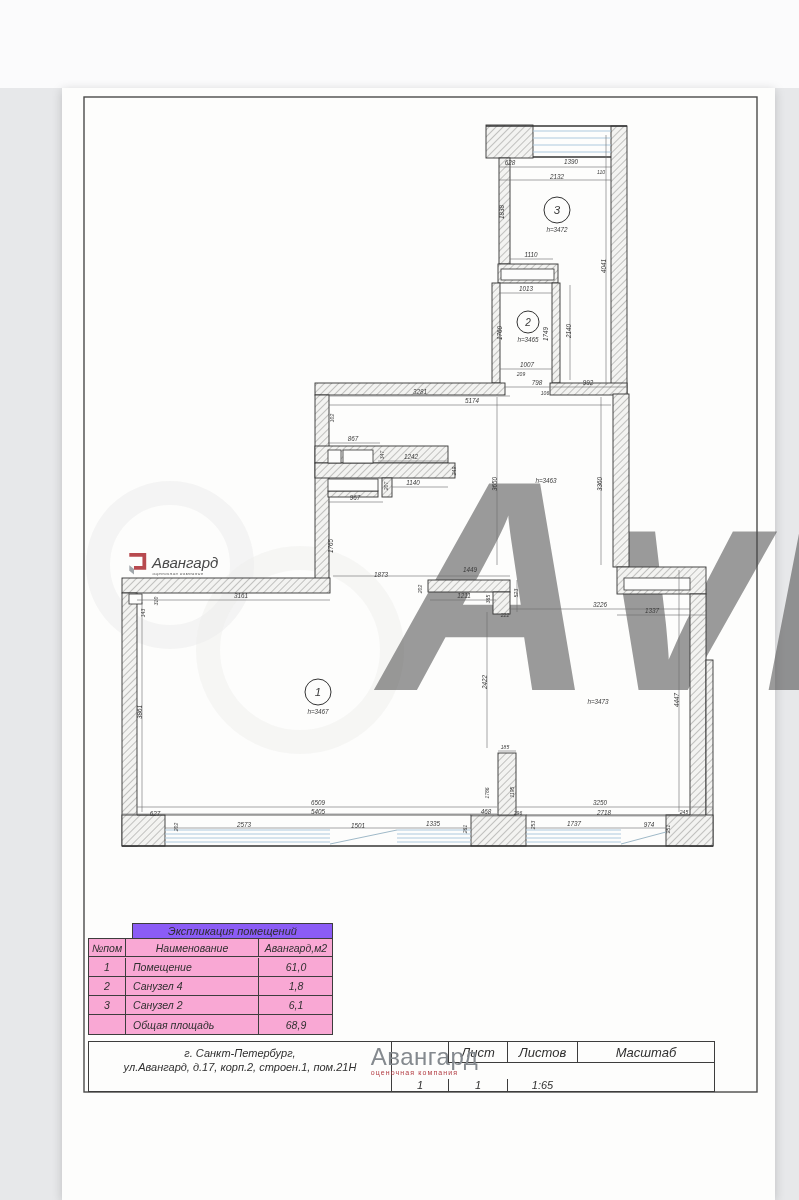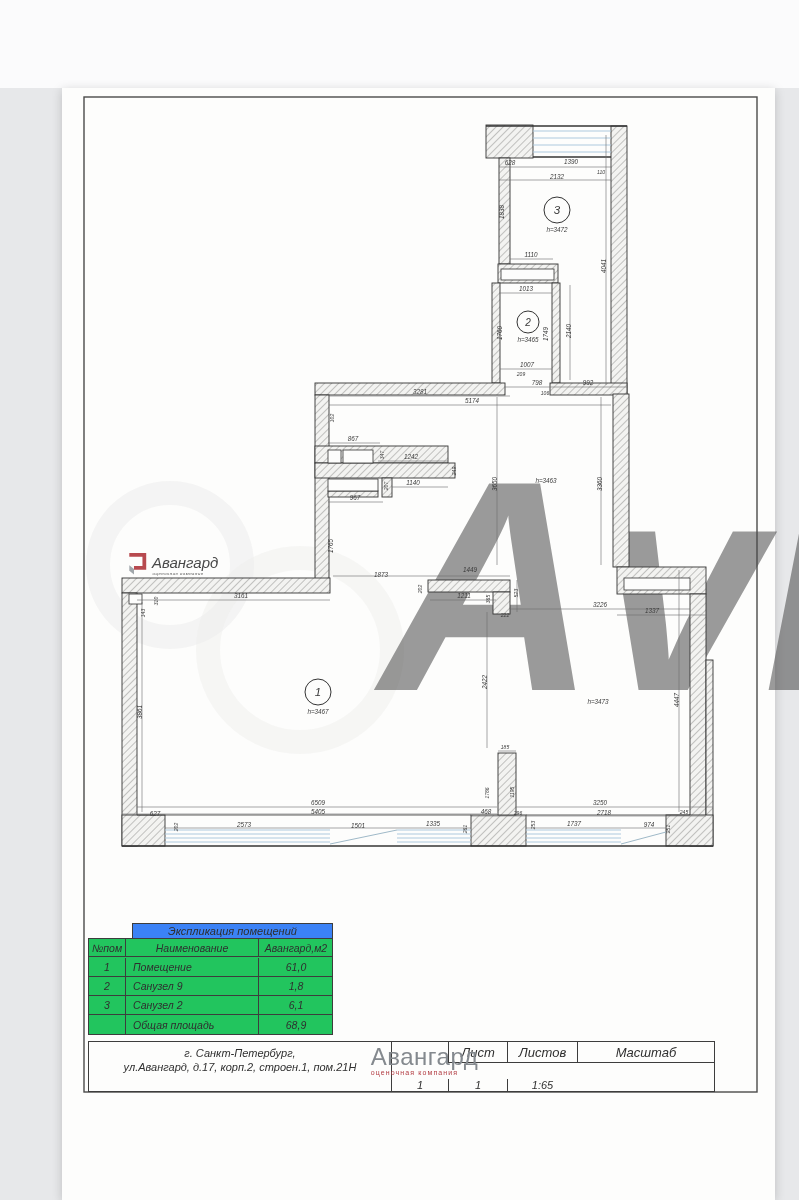--- a/index.html
+++ b/index.html
@@ -7,23 +7,23 @@
          font-family:"Liberation Sans",sans-serif;}
   .topstrip{position:absolute;left:0;top:0;width:799px;height:88px;background:#fbfbfc;}
   .paper{position:absolute;left:62px;top:88px;width:713px;height:1112px;background:#fdfdfc;
          box-shadow:0 2px 10px rgba(0,0,0,.18);}
   .plan-svg{position:absolute;left:0;top:0;width:799px;height:1200px;}
   svg text{fill:#3a3a3a;font-style:italic;font-family:"Liberation Sans",sans-serif;}
 
   
   .expl{position:absolute;left:88px;top:923px;width:245px;font-style:italic;color:#2f2f2f;}
   .expl-caption{position:absolute;left:44px;top:0;width:201px;height:16px;border:1.2px solid #3d3d3d;
-                background:#3b82f6;display:flex;align-items:center;justify-content:center;font-size:11px;box-sizing:border-box;}
+                background:#8b5cf6;display:flex;align-items:center;justify-content:center;font-size:11px;box-sizing:border-box;}
   .expl-grid{position:absolute;left:0;top:15px;width:245px;border:1.3px solid #3d3d3d;box-sizing:border-box;
-             display:grid;grid-template-columns:37px 133px 74px;grid-auto-rows:19px;background:#22c55e;}
+             display:grid;grid-template-columns:37px 133px 74px;grid-auto-rows:19px;background:#f9a8d4;}
   .expl-grid .tcell{border-right:1.1px solid #3d3d3d;border-bottom:1.1px solid #3d3d3d;
                     display:flex;align-items:center;justify-content:center;font-size:10.5px;box-sizing:border-box;overflow:hidden;}
   .expl-grid .tcell.c1{justify-content:flex-start;padding-left:7px;}
   .expl-grid .tcell:nth-child(3n){border-right:none;}
   .expl-grid .tcell:nth-last-child(-n+3){border-bottom:none;}
   .expl-grid .hdr{font-size:10.5px;height:18px;}
 
   
   .tblock{position:absolute;left:88px;top:1041px;width:627px;height:51px;border:1.5px solid #3d3d3d;
           box-sizing:border-box;display:grid;grid-template-columns:302px 57px 59px 70px 1fr;
@@ -256,21 +256,21 @@
   <div class="expl">
     <div class="expl-caption">Экспликация помещений</div>
     <div class="expl-grid">
         <div class="tcell hdr">№пом</div>
         <div class="tcell hdr">Наименование</div>
         <div class="tcell hdr">Авангард,м2</div>
         <div class="tcell c0">1</div>
         <div class="tcell c1">Помещение</div>
         <div class="tcell c2">61,0</div>
         <div class="tcell c0">2</div>
-        <div class="tcell c1">Санузел 9</div>
+        <div class="tcell c1">Санузел 4</div>
         <div class="tcell c2">1,8</div>
         <div class="tcell c0">3</div>
         <div class="tcell c1">Санузел 2</div>
         <div class="tcell c2">6,1</div>
         <div class="tcell c0"></div>
         <div class="tcell c1">Общая площадь</div>
         <div class="tcell c2">68,9</div>
       </div>
   </div>
 

